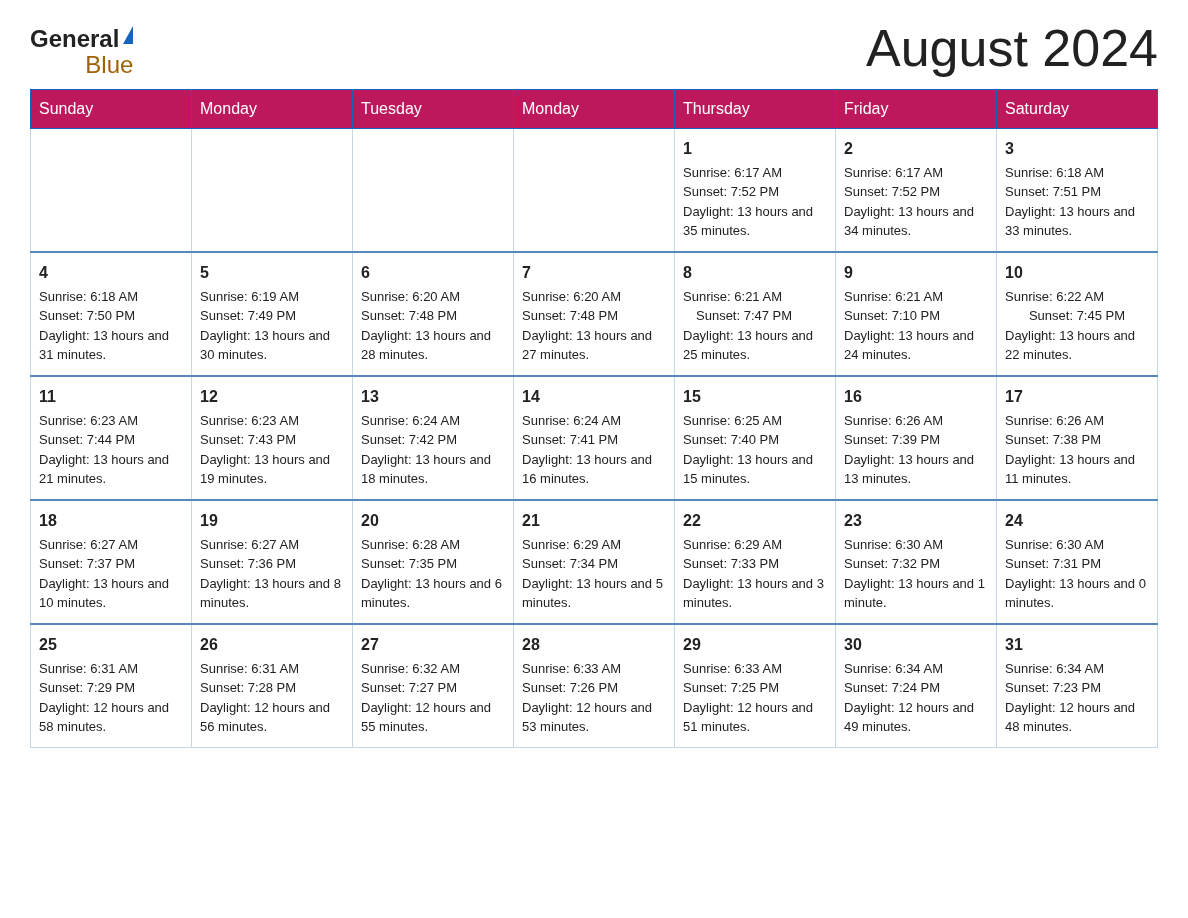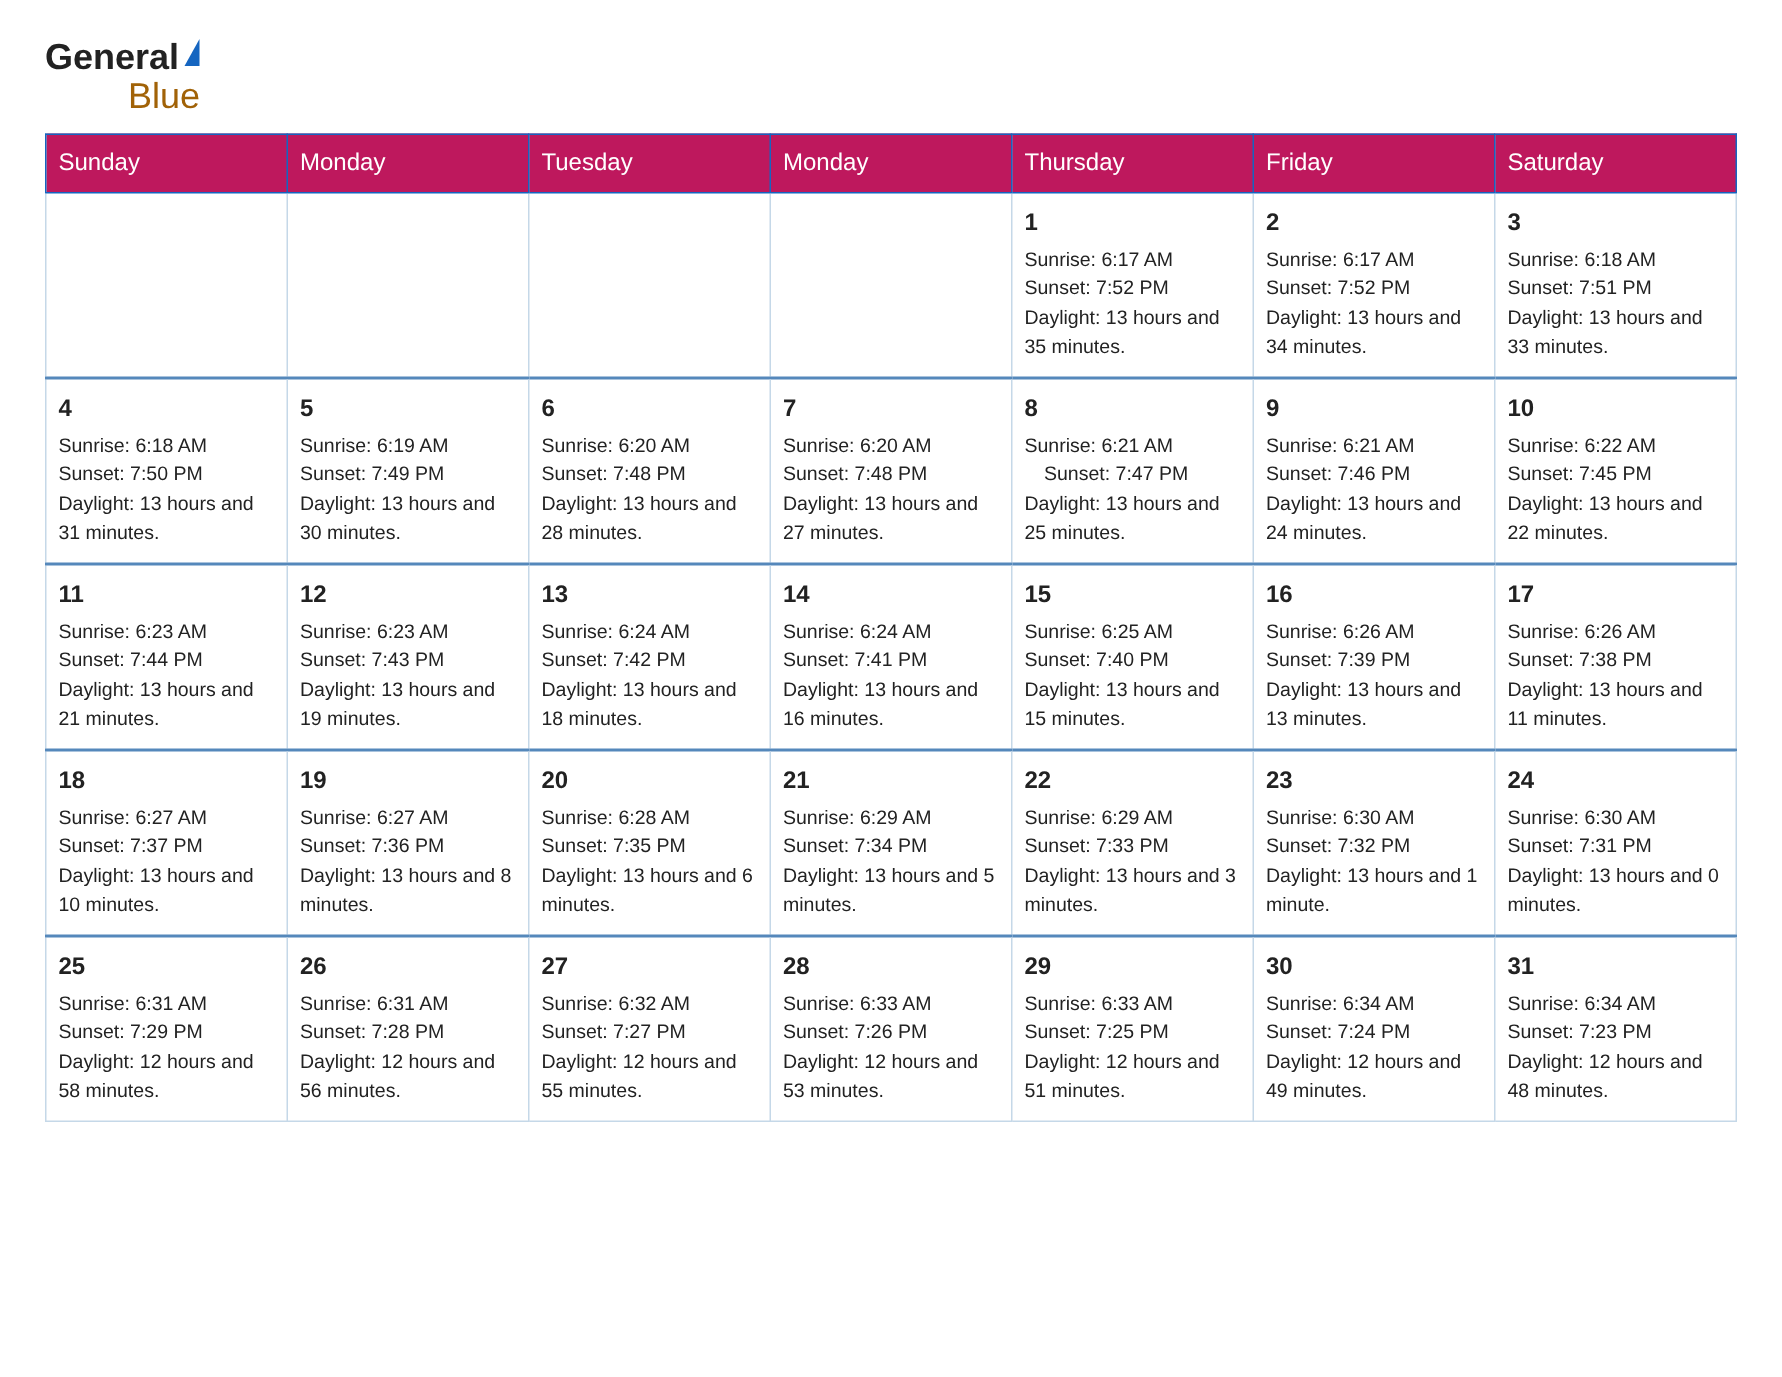--- a/index.html
+++ b/index.html
@@ -83,20 +83,21 @@
     <div style="display:flex; align-items:flex-start; gap:2px;">
       <span style="font-size:24px; font-weight:bold; color:#222;">General</span>
       <span style="display:inline-block; width:0; height:0; border-left:10px solid transparent; border-right:0; border-bottom:18px solid #1565c0; margin-left:2px; margin-bottom:-4px;"></span>
     </div>
     <div style="display:flex; justify-content:flex-end;">
       <span style="font-size:24px; font-weight:normal; color:#a16207;">Blue</span>
     </div>
   </div>
 </div>
   <div class="title-block">
+    <div class="month-title">August 2024</div>
   </div>
 </div>
 
 <table class="calendar-table">
   <thead>
     <tr>
       <th>Sunday</th>
       <th>Monday</th>
       <th>Tuesday</th>
       <th>Monday</th>
@@ -157,27 +158,27 @@
         </td>
         <td>
           <span class="day-number">8</span>
           <span style="display: block;">Sunrise: 6:21 AM</span>
           <span style="display: block; margin-left: 13px;">Sunset: 7:47 PM</span>
           <span style="display: block;">Daylight: 13 hours and 25 minutes.</span>
         </td>
         <td>
           <span class="day-number">9</span>
           <span style="display: block;">Sunrise: 6:21 AM</span>
-          <span style="display: block;">Sunset: 7:46 PM</span>
+          <span style="display: block;">Sunset: 7:10 PM</span>
           <span style="display: block;">Daylight: 13 hours and 24 minutes.</span>
         </td>
         <td>
           <span class="day-number">10</span>
           <span style="display: block;">Sunrise: 6:22 AM</span>
-          <span style="display: block;">Sunset: 7:45 PM</span>
+          <span style="display: block; text-align: center;">Sunset: 7:45 PM</span>
           <span style="display: block;">Daylight: 13 hours and 22 minutes.</span>
         </td>
       </tr>
       <tr class="row-separator">
         <td>
           <span class="day-number">11</span>
           <span style="display: block;">Sunrise: 6:23 AM</span>
           <span style="display: block;">Sunset: 7:44 PM</span>
           <span style="display: block;">Daylight: 13 hours and 21 minutes.</span>
         </td>

